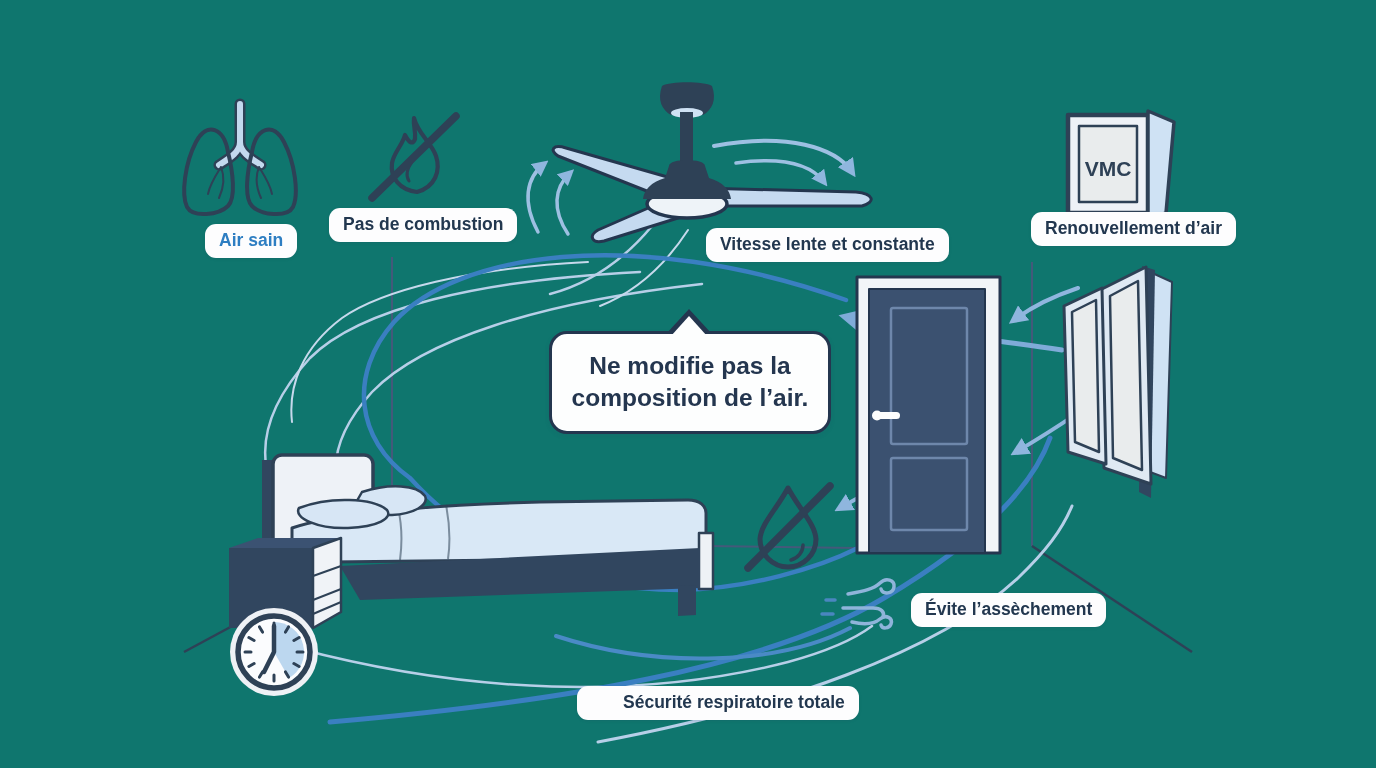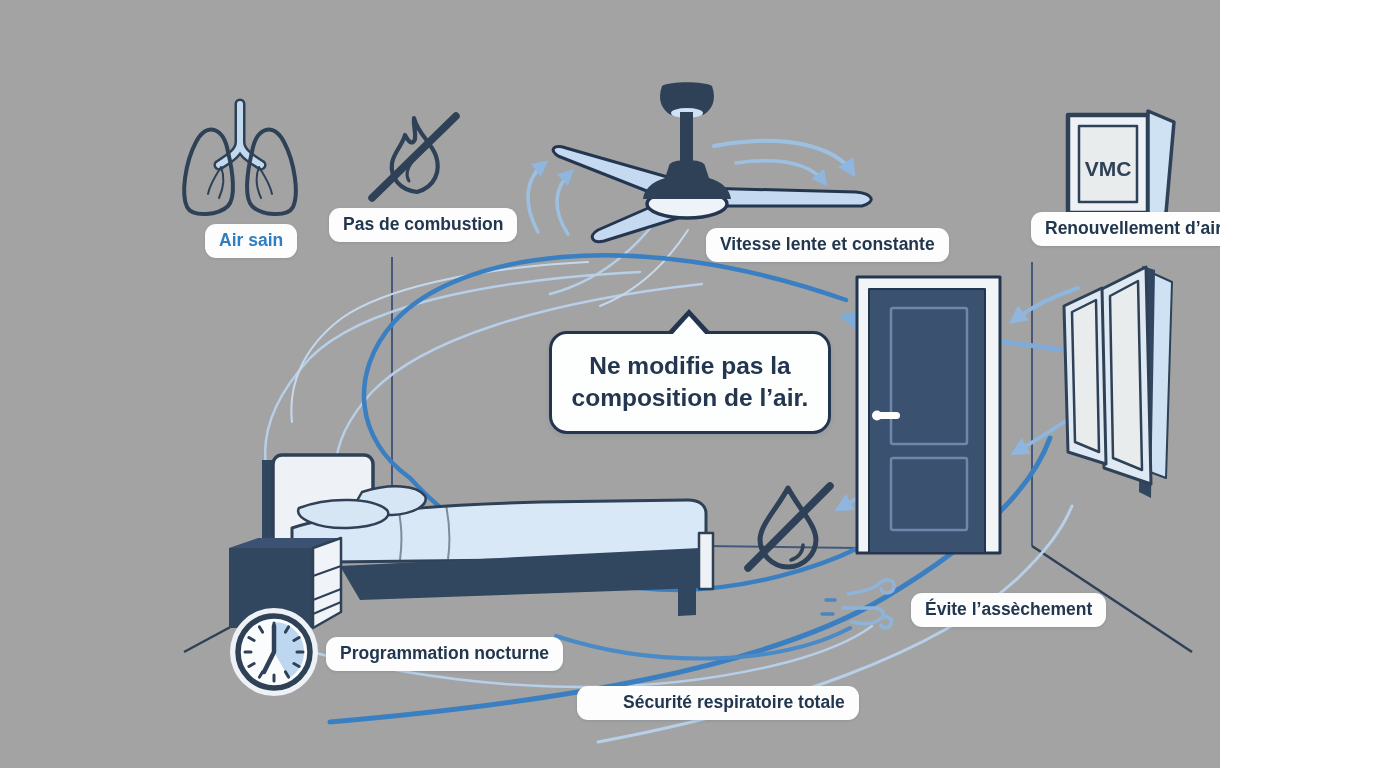--- a/index.html
+++ b/index.html
@@ -1,17 +1,17 @@
 <!DOCTYPE html>
 <html><head>
 <meta charset="utf-8">
 <style>
   html,body{margin:0;padding:0;}
   body{font-family:"Liberation Sans","DejaVu Sans",sans-serif;}
-  .stage{position:relative;width:1220px;height:768px;background:#a3a3a3;overflow:hidden;}
+  .stage{position:relative;width:1376px;height:768px;background:#0f766e;overflow:hidden;}
   .stage svg{position:absolute;left:0;top:0;}
   .pill{
     position:absolute;
     background:#fdfdfe;
     color:#22374f;
     font-weight:700;
     font-size:17.5px;
     line-height:1;
     padding:8px 14px;
     border-radius:11px;
@@ -183,21 +183,20 @@
       <path d="M 843,608 h 30 c 8,0 12,4 10,9" stroke="#8fb4da" stroke-width="3.5"></path>
       <path d="M 852,622 c 12,3 22,2 28,-3 c 6,-5 13,-1 11,5 c -2,5 -9,5 -10,1" stroke="#8fb4da" stroke-width="3.5"></path>
       <path d="M 826,600 h 9 M 822,614 h 11" stroke="#4a86c0" stroke-width="3.5"></path>
     </g>
   </svg>
 
   <div class="pill blue" style="left:205px;top:224px;">Air sain</div>
   <div class="pill" style="left:329px;top:208px;">Pas de combustion</div>
   <div class="pill" style="left:706px;top:228px;">Vitesse lente et constante</div>
   <div class="pill" style="left:1031px;top:212px;text-align:center;">Renouvellement d’air</div>
-  <div class="pill" style="left:326px;top:637px;">Programmation nocturne</div>
   <div class="pill" style="left:911px;top:593px;">Évite l’assèchement</div>
   <div class="pill" style="left:577px;top:686px;padding-left:46px;">Sécurité respiratoire totale</div>
 
   <div class="bubble">
     <span>Ne modifie pas la</span><br>
     <span>composition de l’air.</span>
   </div>
 
 </div>
 

